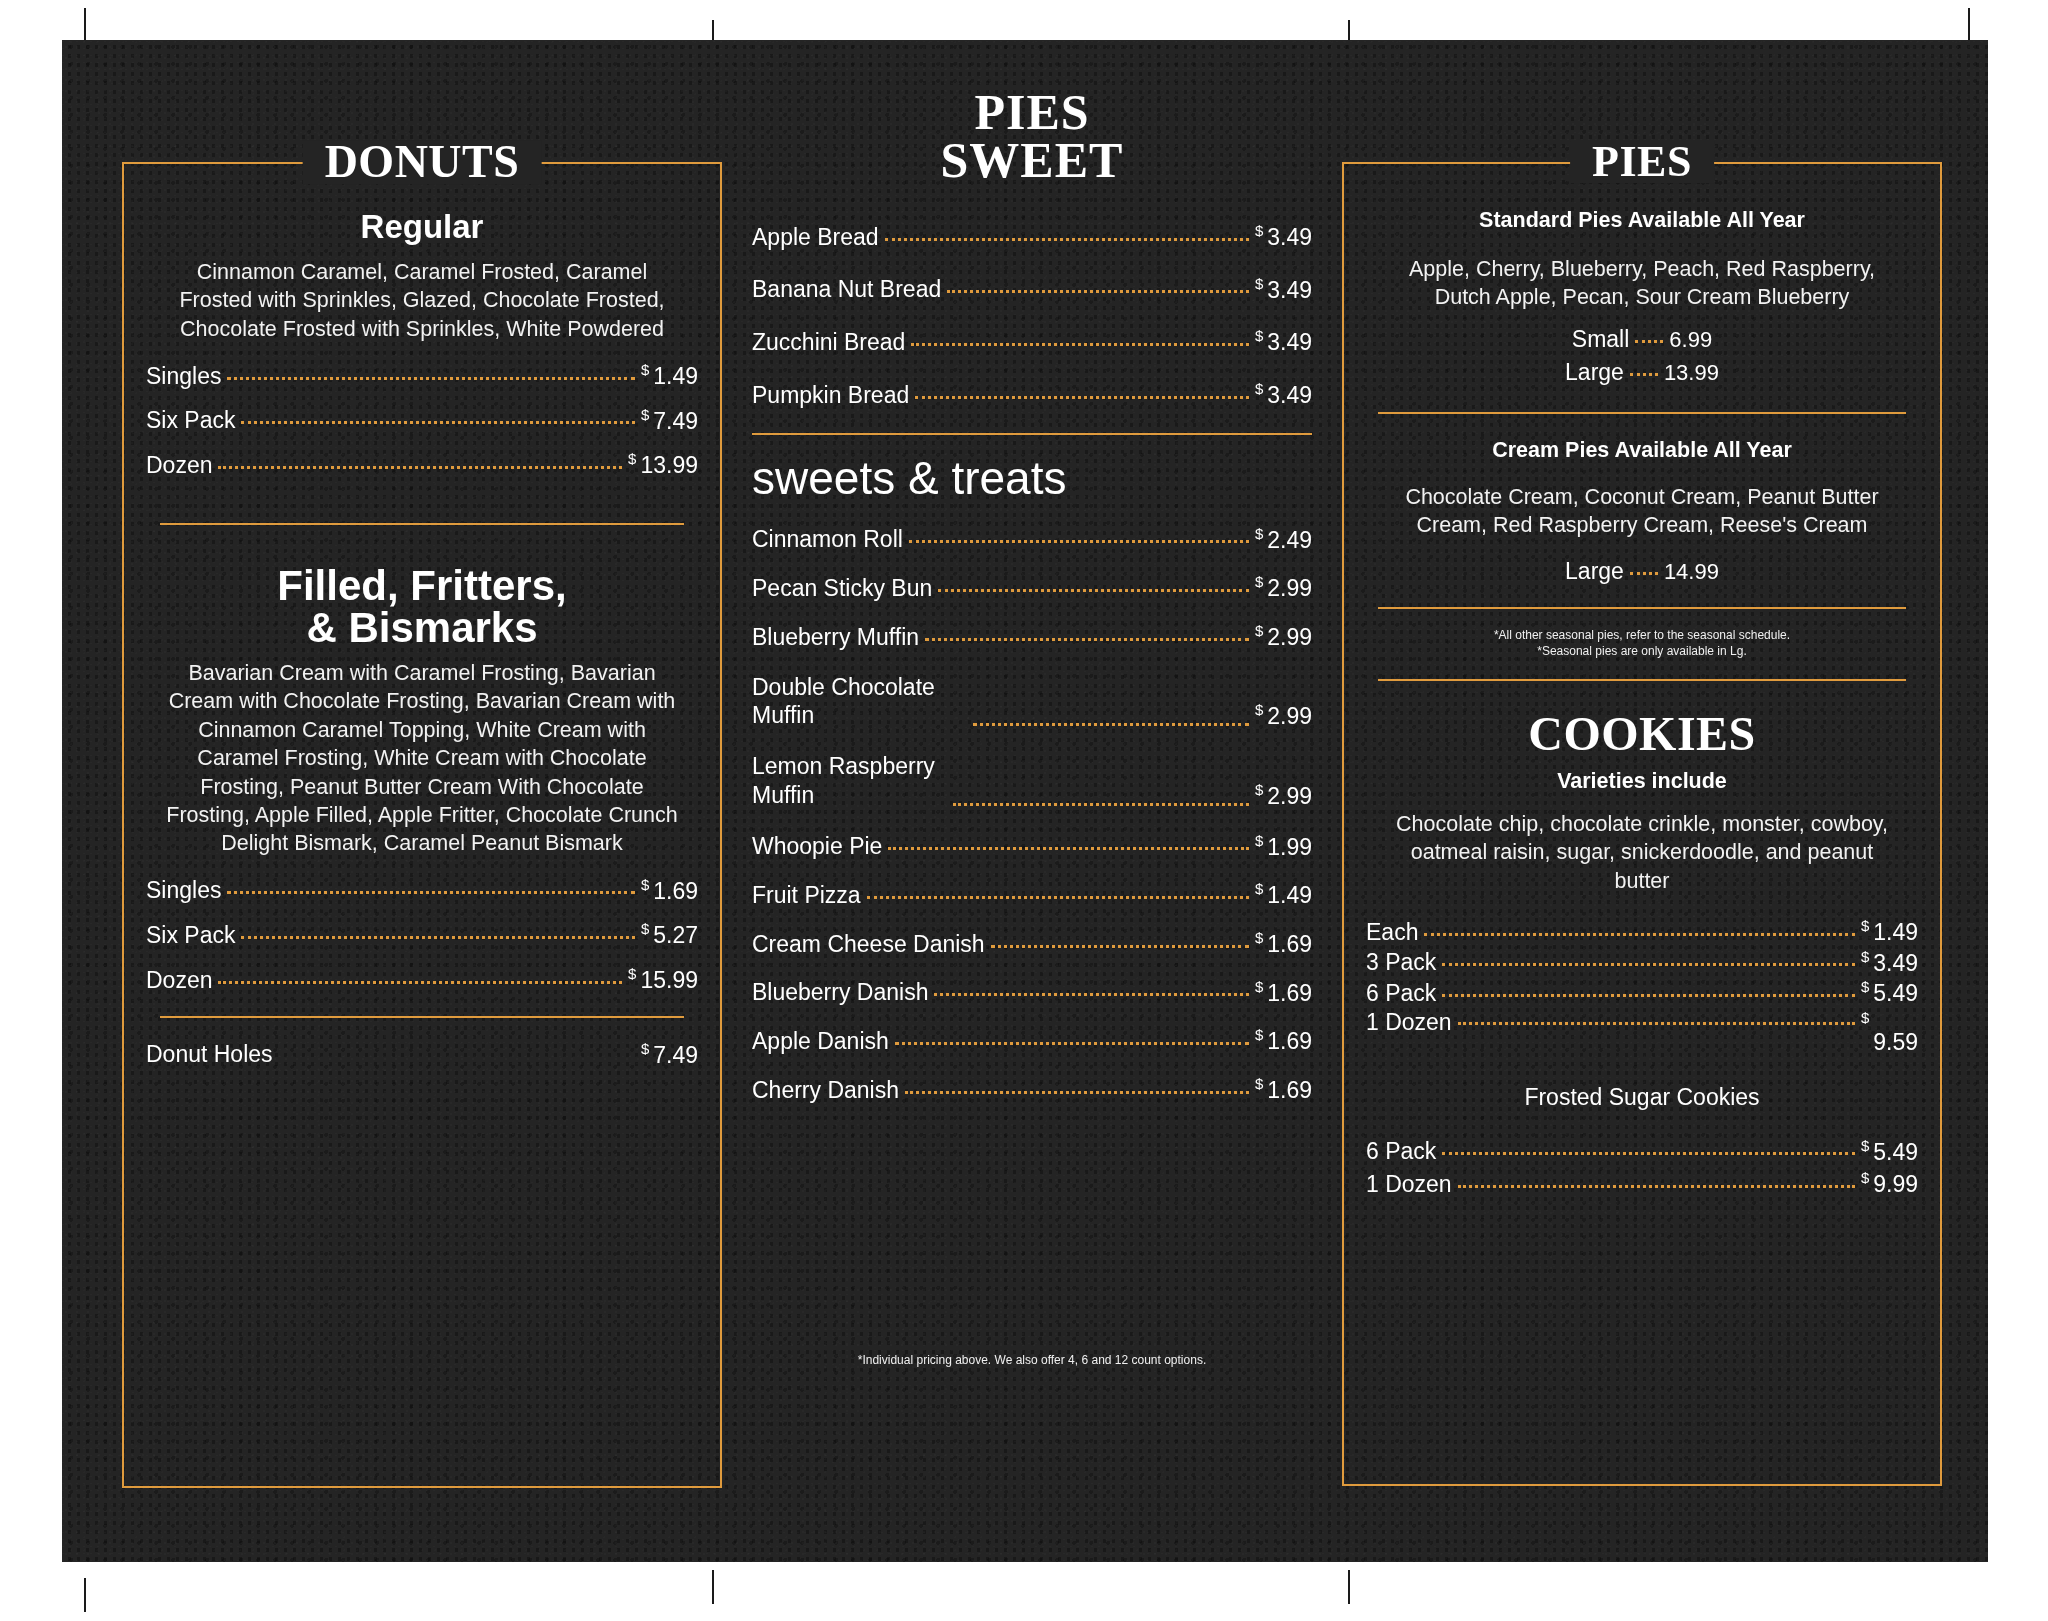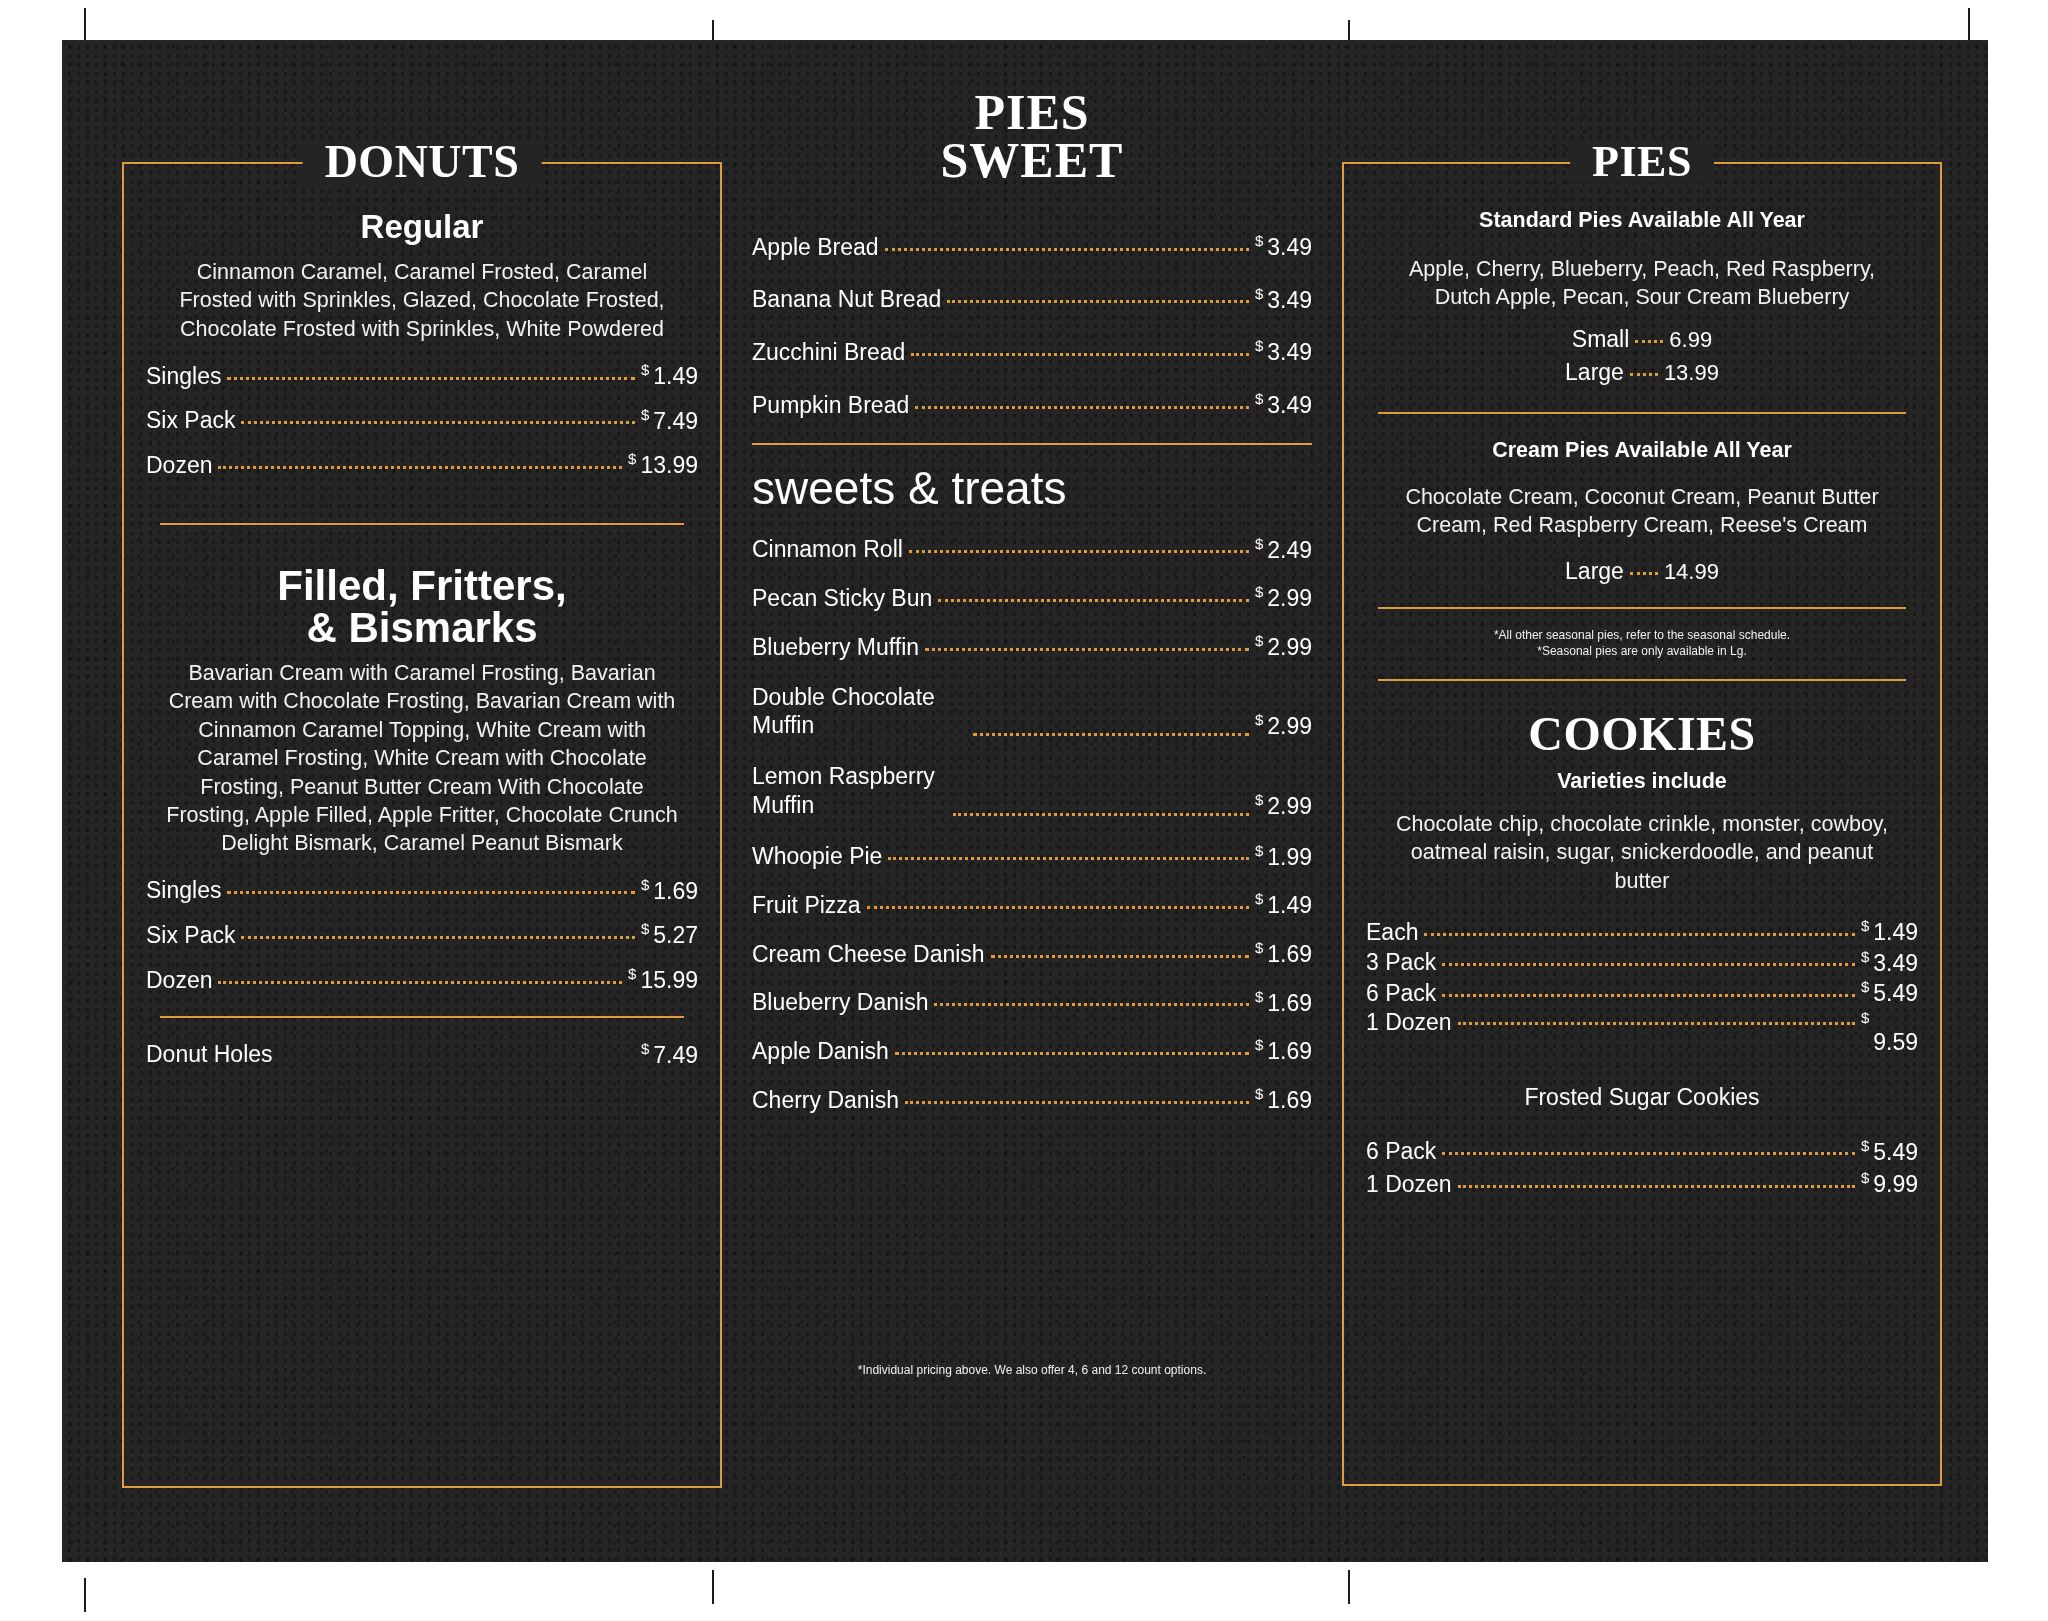--- a/index.html
+++ b/index.html
@@ -161,21 +161,21 @@
         </div>
       </div>
     </div>
 
     <div class="col" id="col-sweet">
       <div class="headline-serif" style="text-align:center;font-size:50px;margin-top:48px;letter-spacing:1px;">
         <div>PIES</div>
         <div>SWEET</div>
       </div>
 
-      <div style="margin-top:48px;">
+      <div style="margin-top:38px;">
         <div class="row" style="margin:24px 0;">
           <span class="nm">Apple Bread</span>
           <span class="lead"></span>
           <span class="pr"><span class="cur">$</span><span>3.49</span></span>
         </div>
         <div class="row" style="margin:24px 0;">
           <span class="nm">Banana Nut Bread</span>
           <span class="lead"></span>
           <span class="pr"><span class="cur">$</span><span>3.49</span></span>
         </div>

